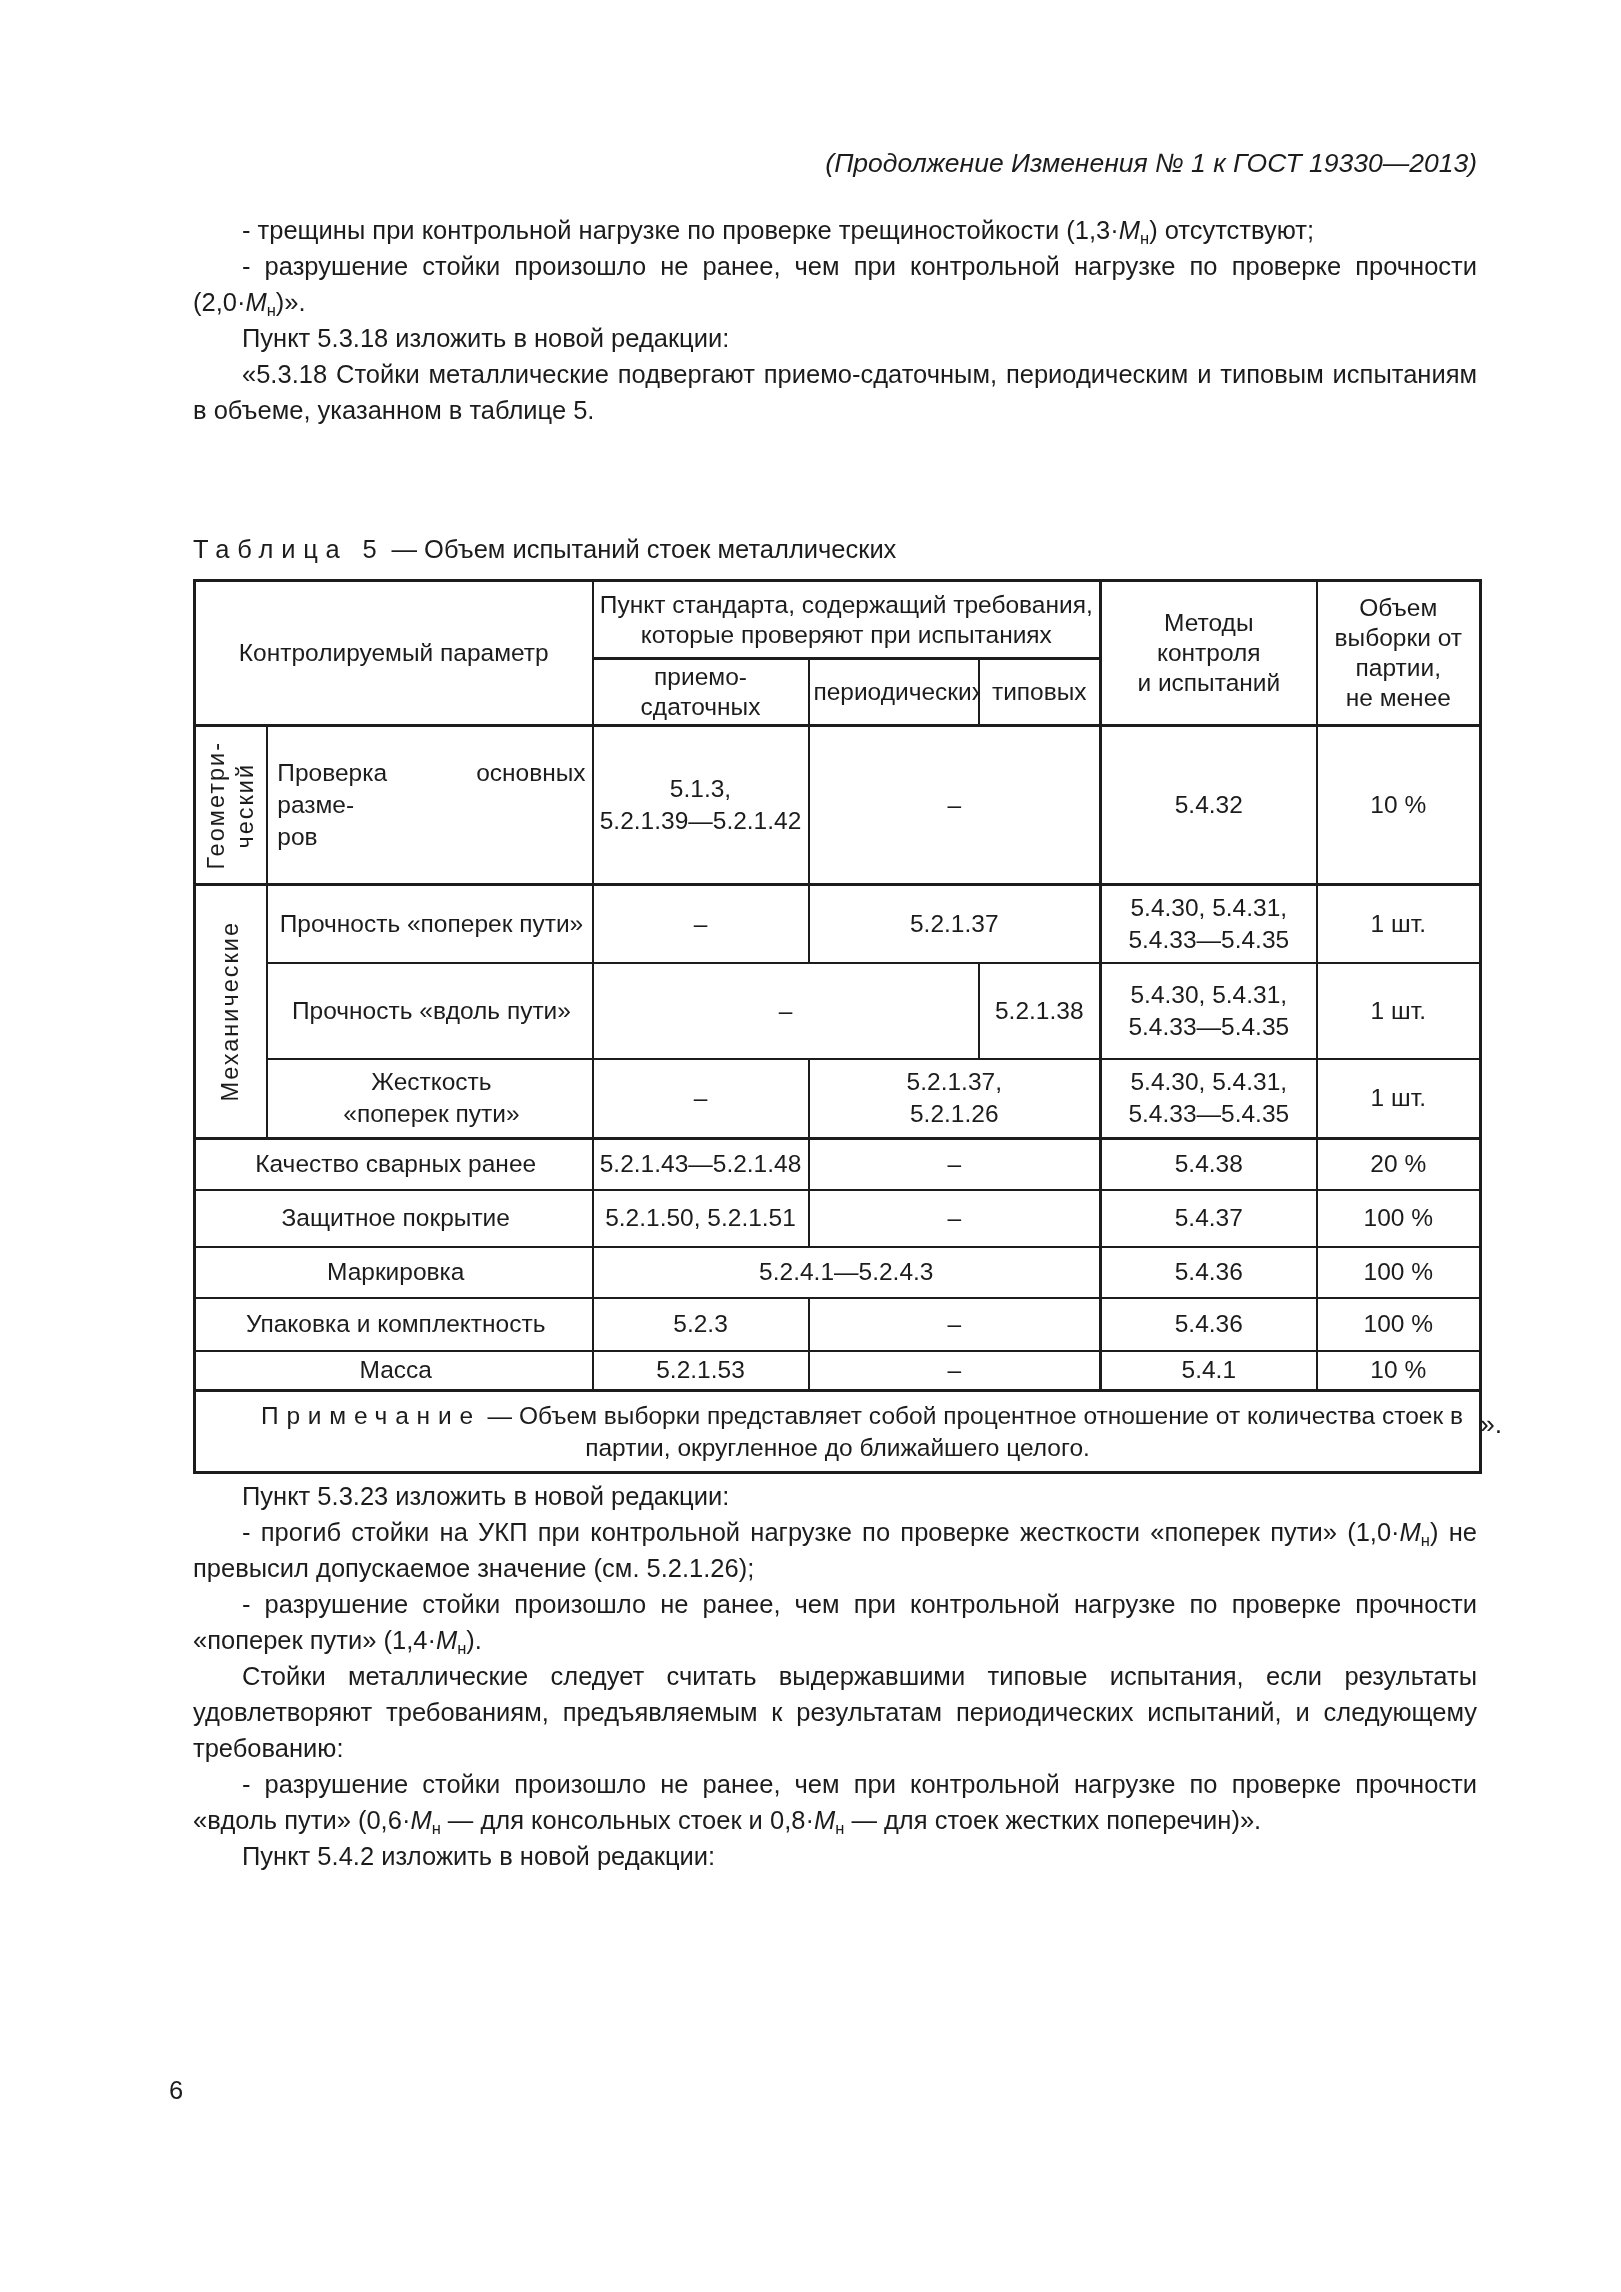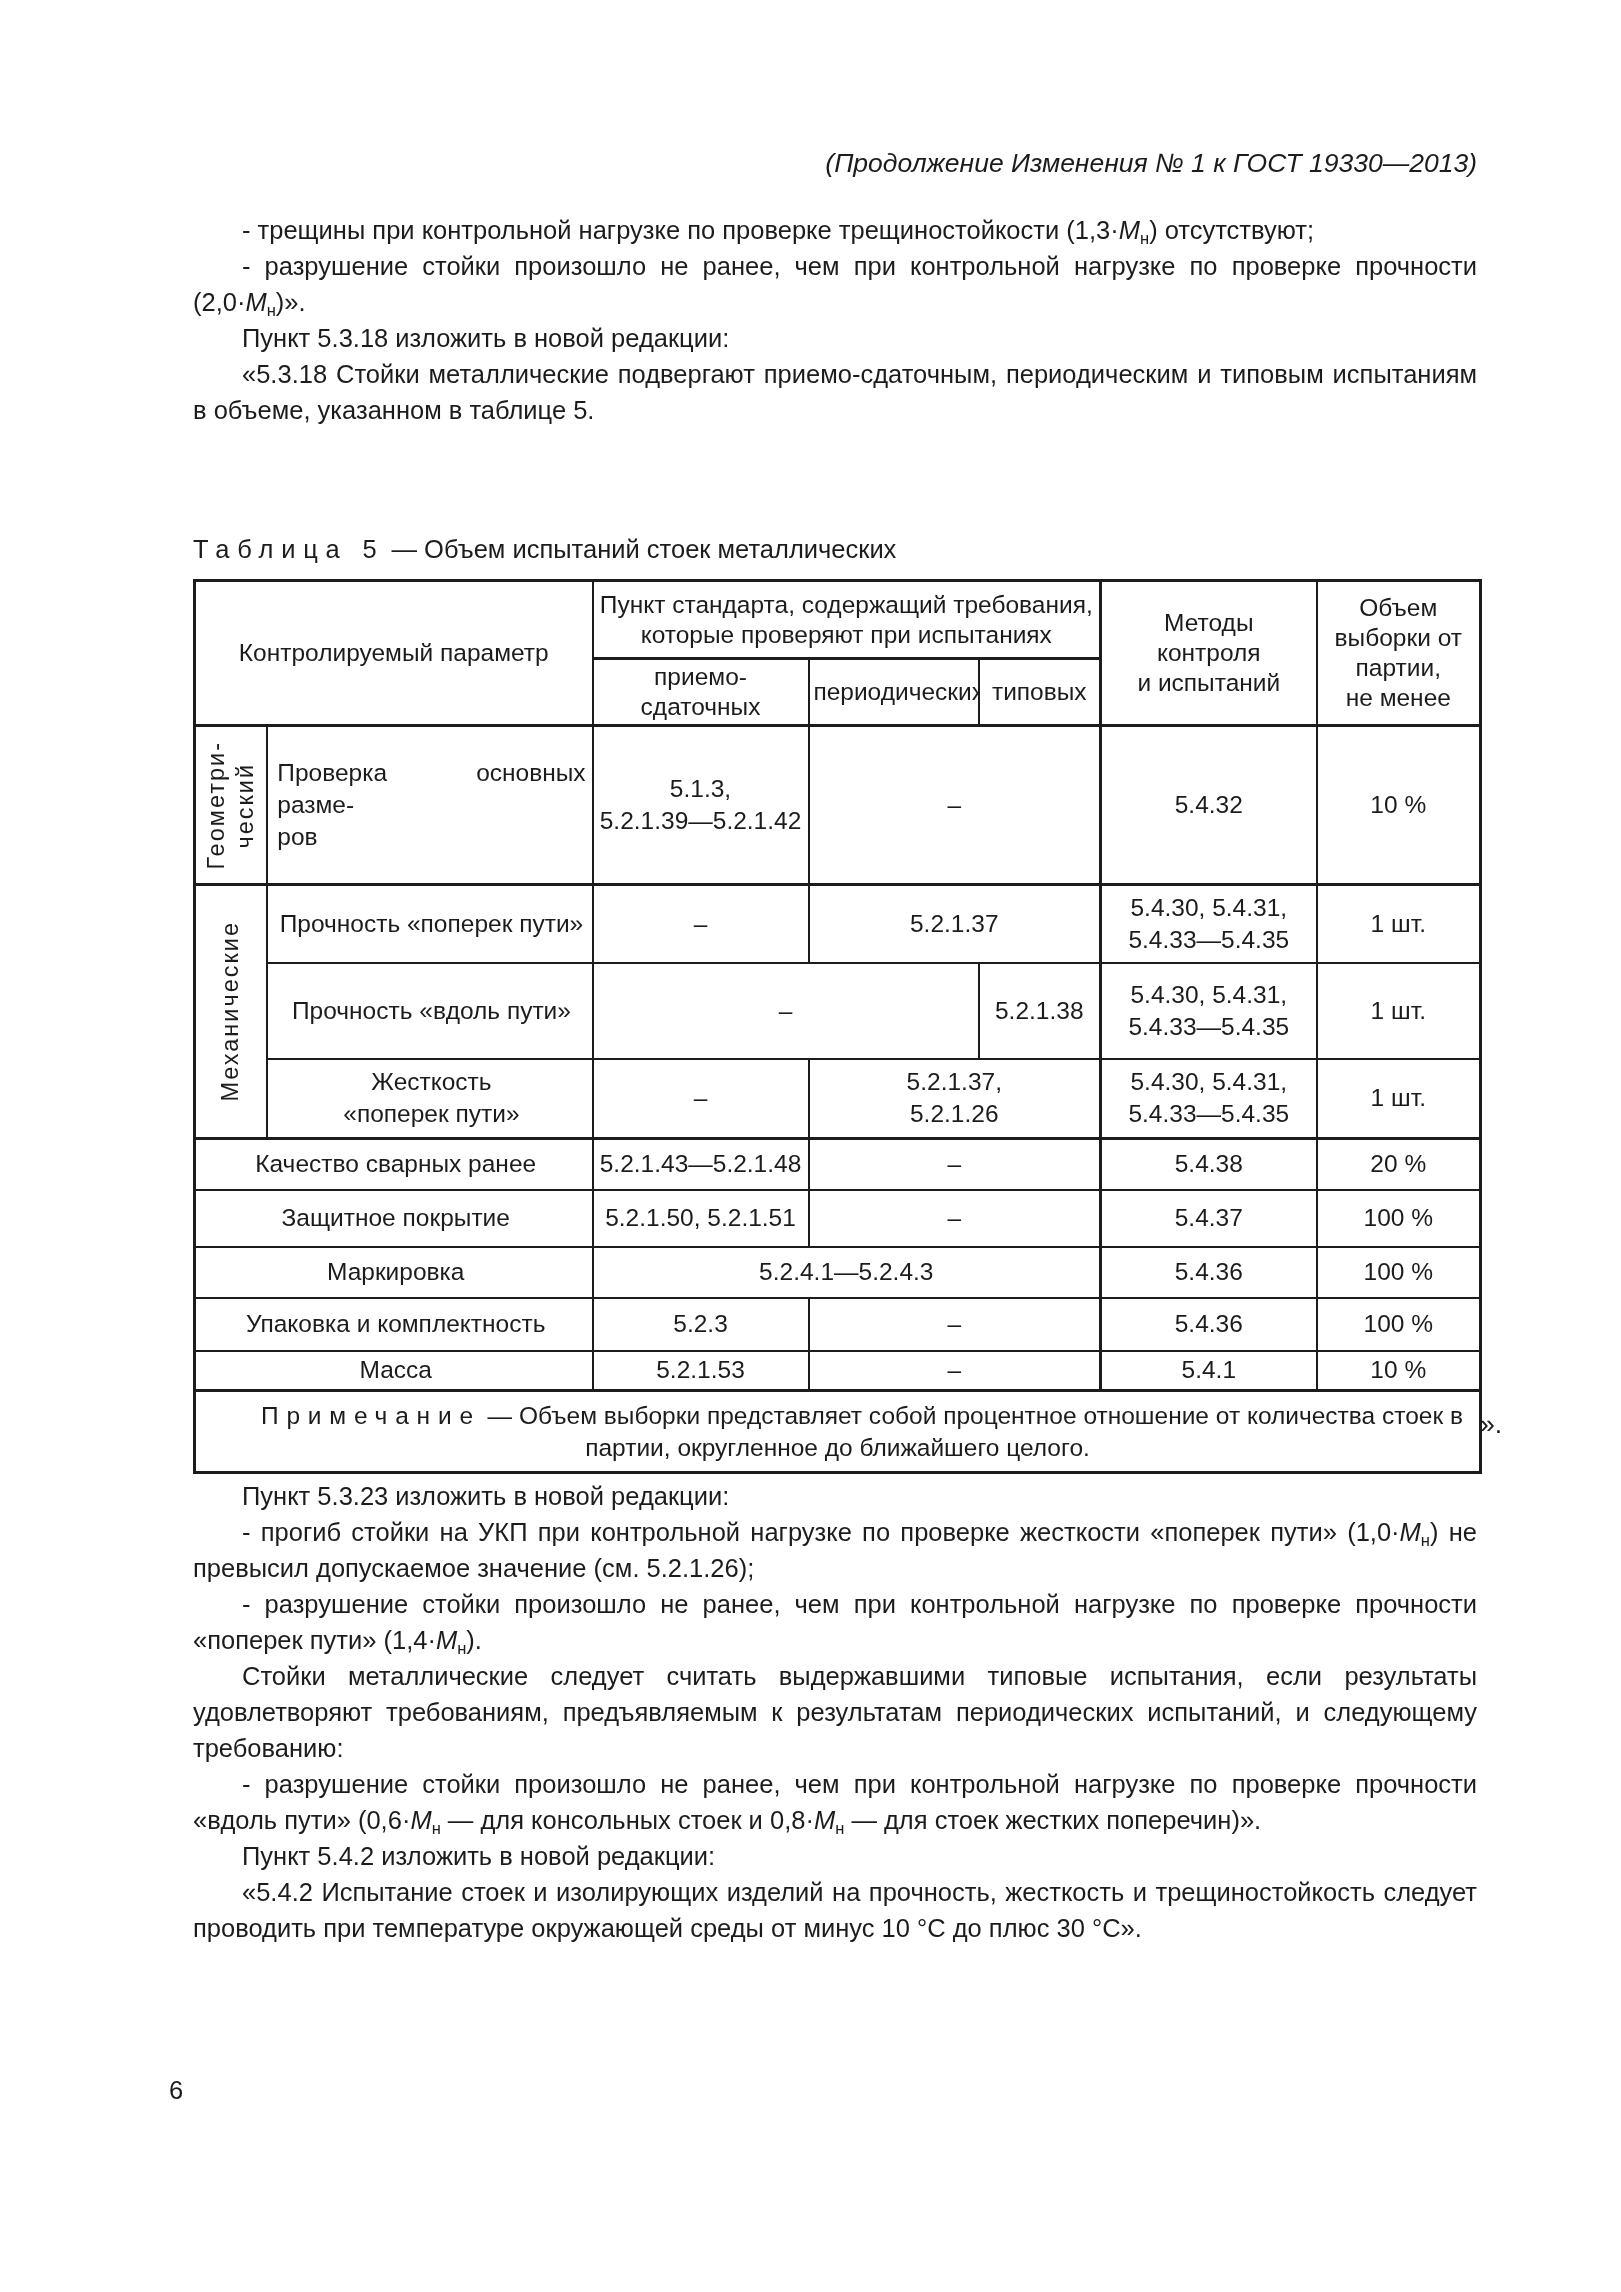--- a/index.html
+++ b/index.html
@@ -188,17 +188,16 @@
 
 <div class="abs closing-quote">».</div>
 
 <div class="abs content textblock" style="top:1478px;">
   <p class="para"><span>Пункт 5.3.23 изложить в новой редакции:</span></p>
   <p class="para"><span>- прогиб стойки на УКП при контрольной нагрузке по проверке жесткости «поперек пути» (1,0·</span><span class="seg-i">М</span><sub>н</sub><span>) не превысил допускаемое значение (см. 5.2.1.26);</span></p>
   <p class="para"><span>- разрушение стойки произошло не ранее, чем при контрольной нагрузке по проверке прочности «поперек пути» (1,4·</span><span class="seg-i">М</span><sub>н</sub><span>).</span></p>
   <p class="para"><span>Стойки металлические следует считать выдержавшими типовые испытания, если результаты удовлетворяют требованиям, предъявляемым к результатам периодических испытаний, и следующему требованию:</span></p>
   <p class="para"><span>- разрушение стойки произошло не ранее, чем при контрольной нагрузке по проверке прочности «вдоль пути» (0,6·</span><span class="seg-i">М</span><sub>н</sub><span> — для консольных стоек и 0,8·</span><span class="seg-i">М</span><sub>н</sub><span> — для стоек жестких поперечин)».</span></p>
   <p class="para"><span>Пункт 5.4.2 изложить в новой редакции:</span></p>
-  <p class="para"><span>«5.4.2 Испытание стоек и изолирующих изделий на прочность, жесткость и трещиностойкость сле­дует проводить при температуре окружающей среды от минус 10 °С до плюс 30 °С».</span></p>
 </div>
 
 <div class="abs page-number">6</div>
 
 
 </body></html>

